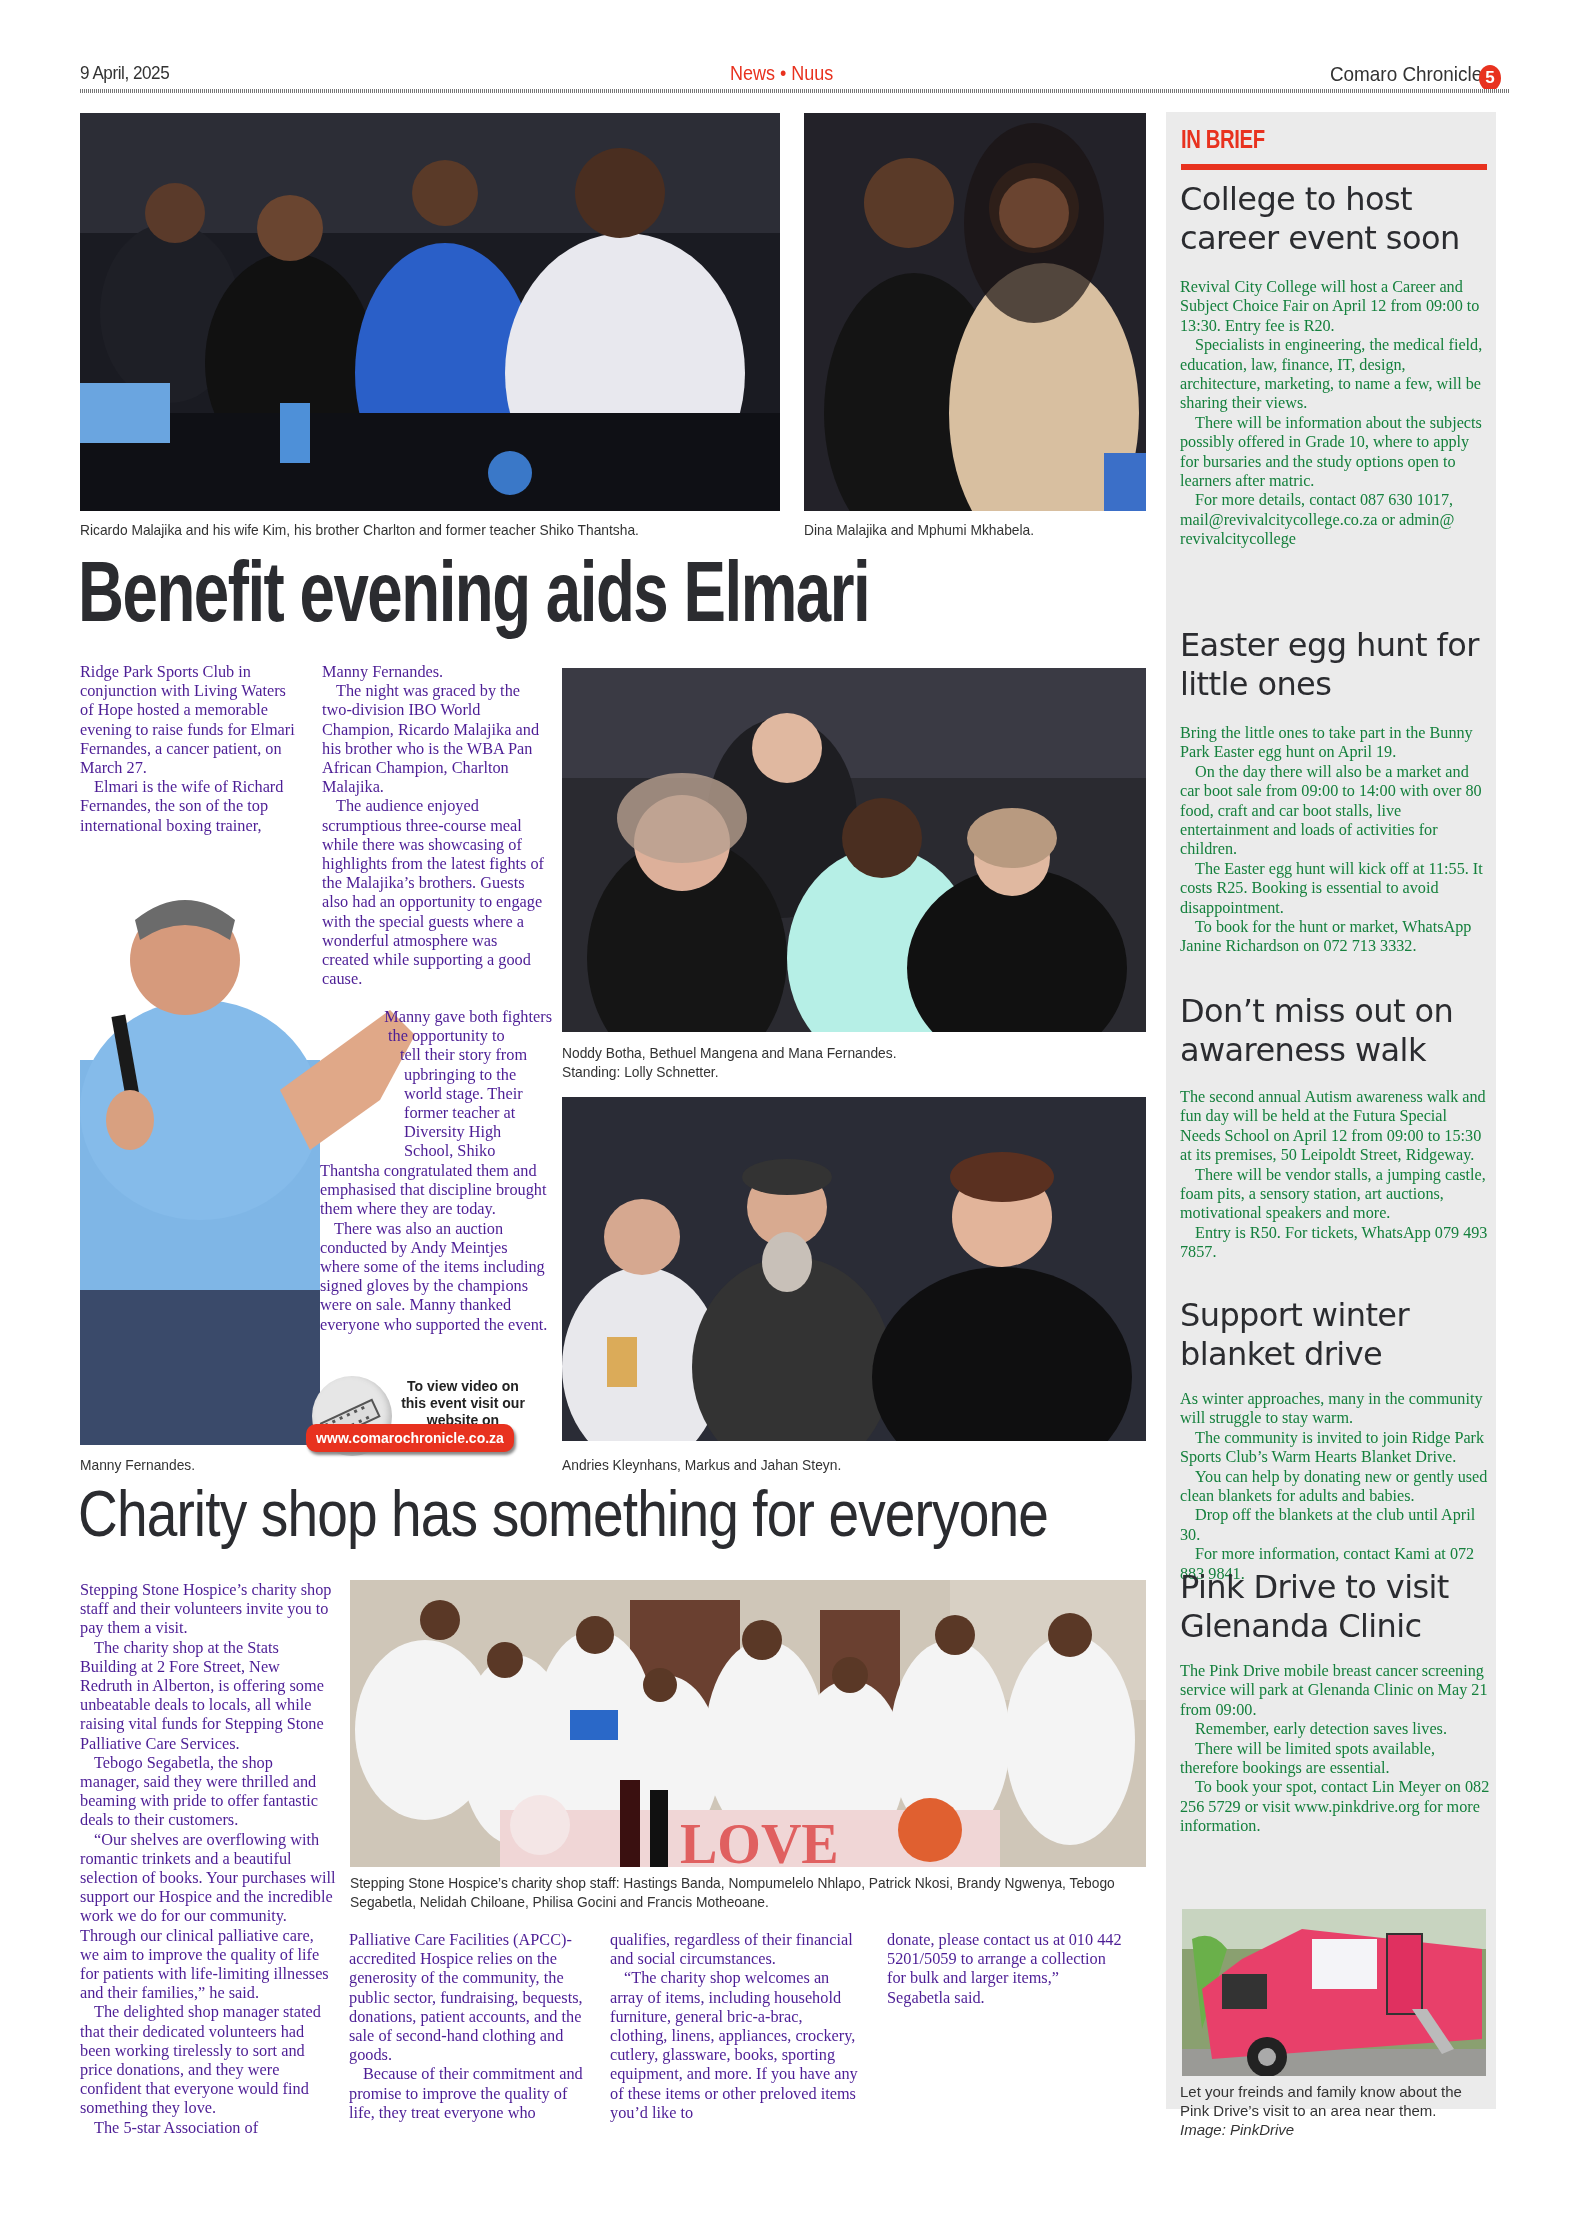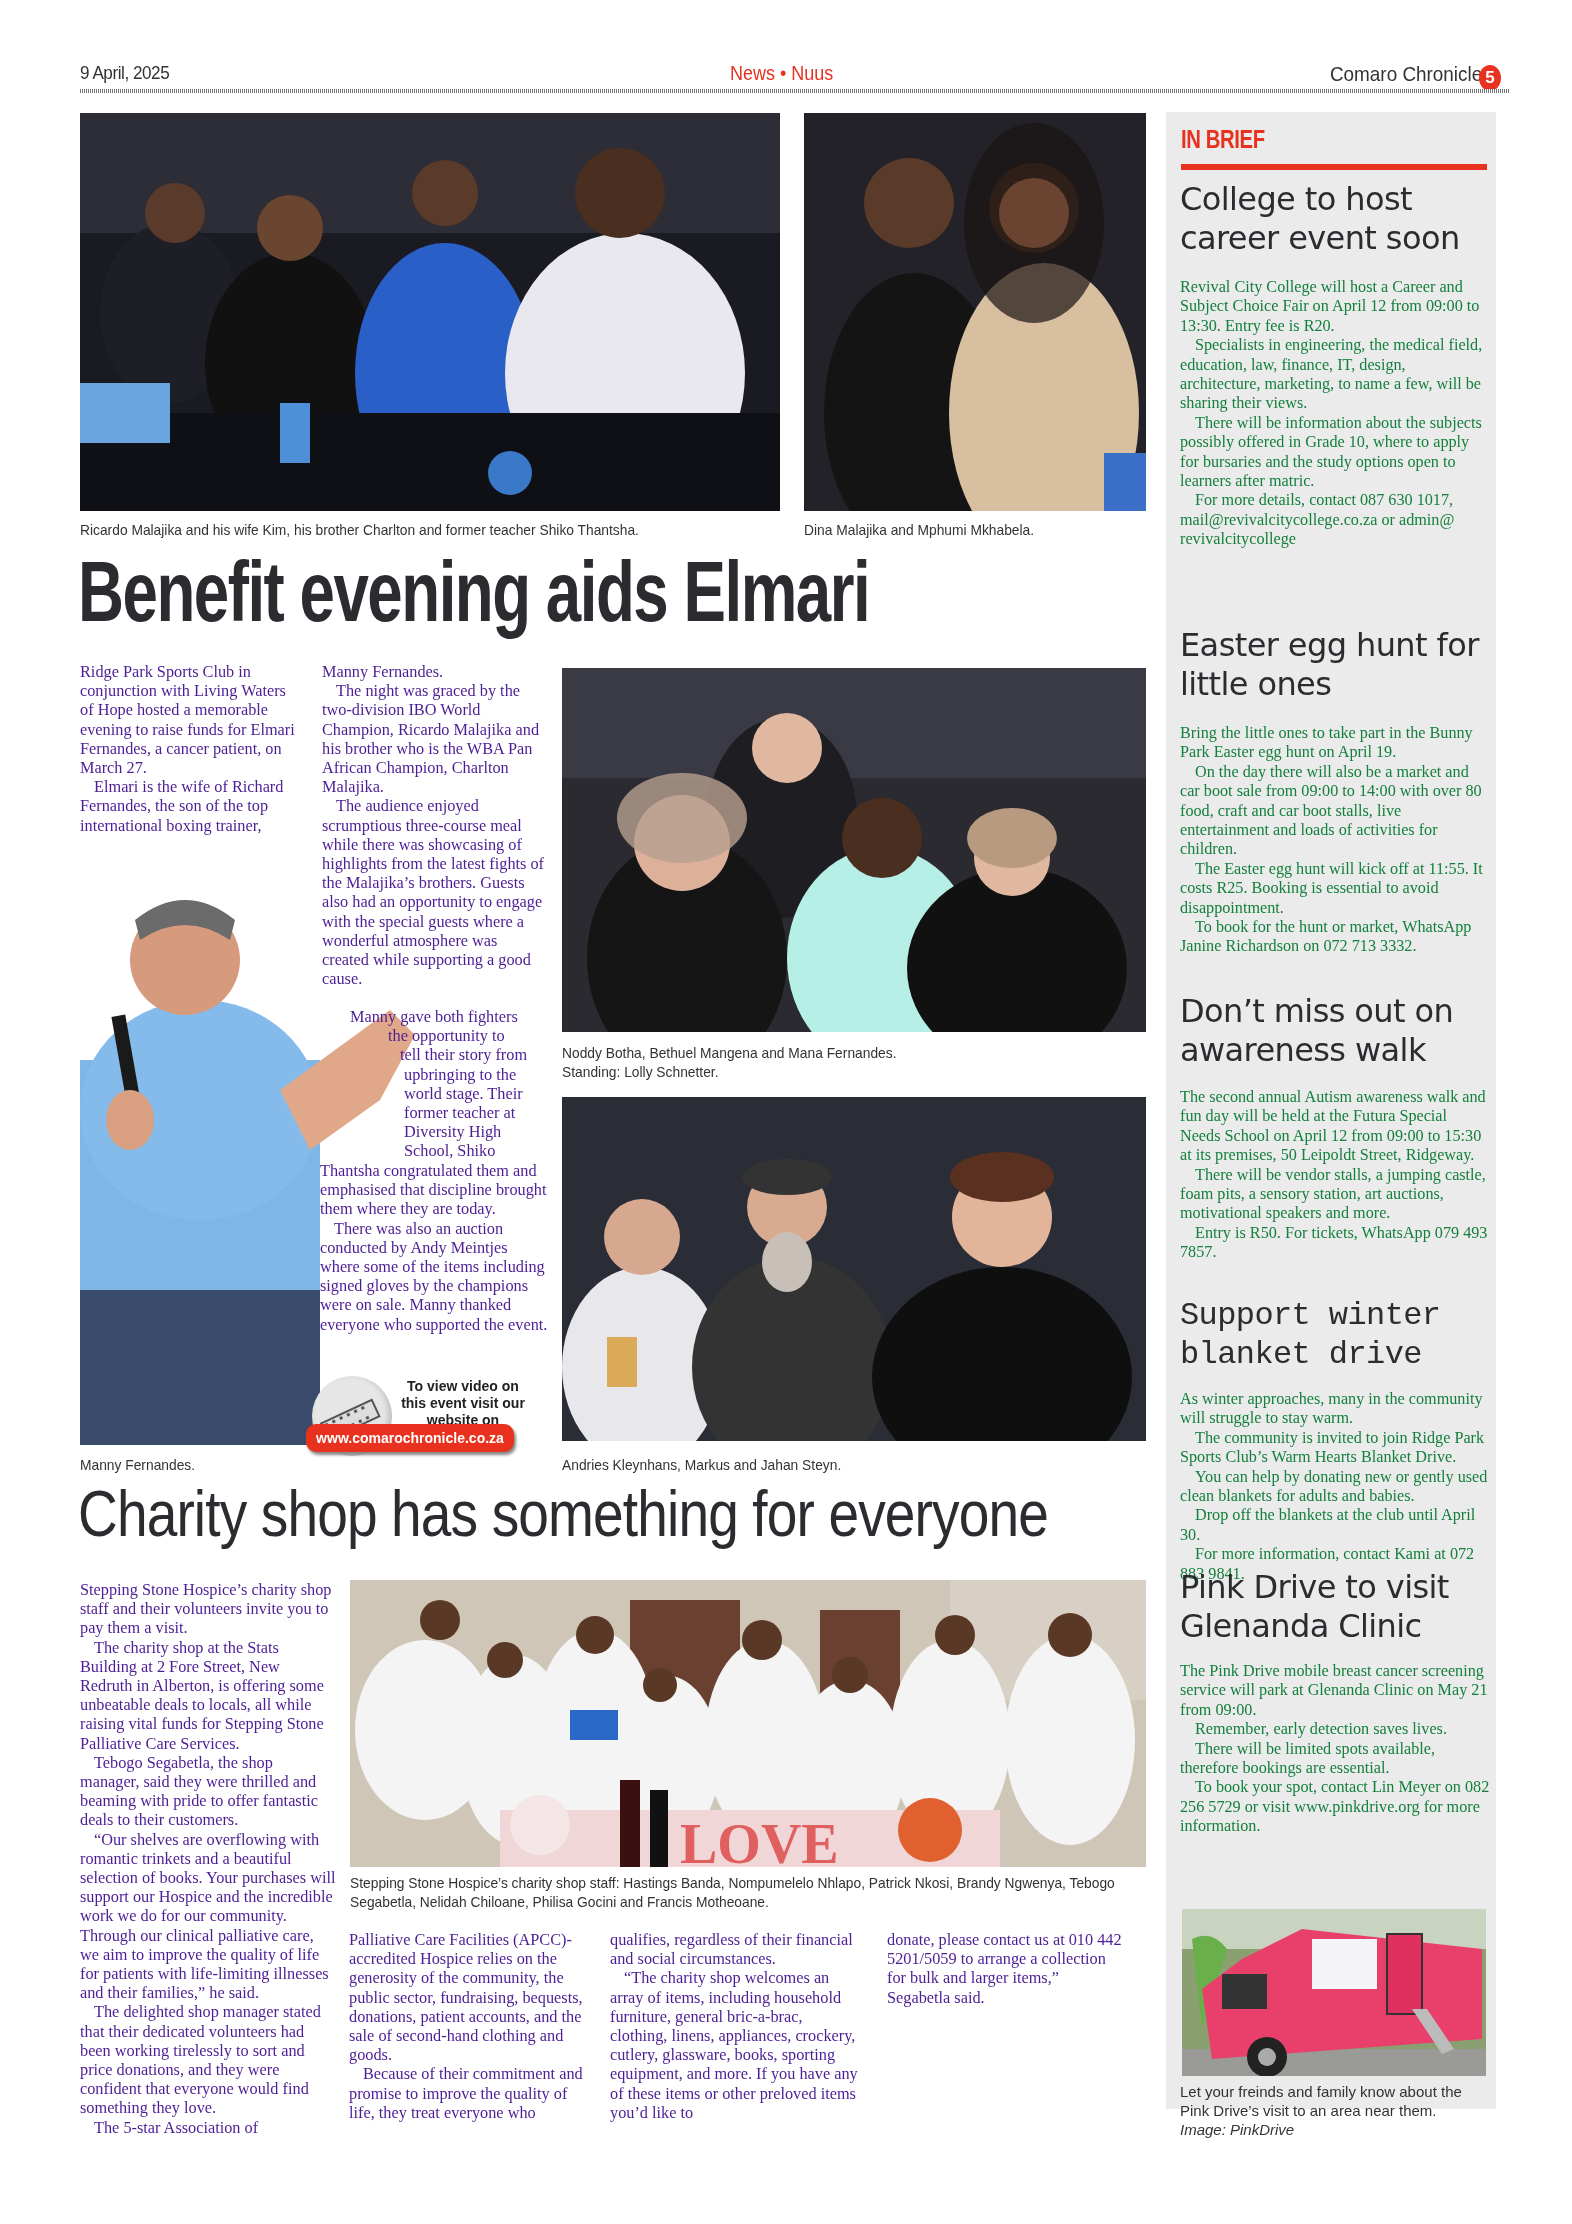--- a/index.html
+++ b/index.html
@@ -103,21 +103,21 @@
   </svg>
 </div>
 <div class="abs caption" style="left:80px;top:1455px;">Manny Fernandes.</div>
 
 <div class="abs body" style="left:322px;top:662px;width:225px;">
   <p class="first">Manny Fernandes.</p>
   <p>The night was graced by the two-division IBO World Champion, Ricardo Malajika and his brother who is the WBA Pan African Champion, Charlton Malajika.</p>
   <p>The audience enjoyed scrumptious three-course meal while there was showcasing of highlights from the latest fights of the Malajika’s brothers. Guests also had an opportunity to engage with the special guests where a wonderful atmosphere was created while supporting a good cause.</p>
 </div>
 <div class="abs body" style="left:322px;top:1007px;width:230px;">
-  <div style="padding-left:28px;">Manny gave both fighters</div>
+  <div style="padding-left:28px;text-align:right;">Manny gave both fighters</div>
   <div style="padding-left:66px;">the opportunity to</div>
   <div style="padding-left:78px;">tell their story from</div>
   <div style="padding-left:82px;">upbringing to the</div>
   <div style="padding-left:82px;">world stage. Their</div>
   <div style="padding-left:82px;">former teacher at</div>
   <div style="padding-left:82px;">Diversity High</div>
   <div style="padding-left:82px;">School, Shiko</div>
 </div>
 <div class="abs body" style="left:320px;top:1161px;width:228px;">
   <p class="first">Thantsha congratulated them and emphasised that discipline brought them where they are today.</p>
@@ -261,21 +261,21 @@
   <p>To book for the hunt or market, WhatsApp Janine Richardson on 072 713 3332.</p>
 </div>
 
 <div class="abs brief-h" style="left:1180px;top:992px;width:310px;">Don’t miss out on awareness walk</div>
 <div class="abs brief-body" style="left:1180px;top:1088px;">
   <p class="first">The second annual Autism awareness walk and fun day will be held at the Futura Special Needs School on April 12 from 09:00 to 15:30 at its premises, 50 Leipoldt Street, Ridgeway.</p>
   <p>There will be vendor stalls, a jumping castle, foam pits, a sensory station, art auctions, motivational speakers and more.</p>
   <p>Entry is R50. For tickets, WhatsApp 079 493 7857.</p>
 </div>
 
-<div class="abs brief-h" style="left:1180px;top:1296px;width:310px;font-family:Liberation Mono, monospace;">Support winter blanket drive</div>
+<div class="abs brief-h" style="left:1180px;top:1296px;width:310px;">Support winter blanket drive</div>
 <div class="abs brief-body" style="left:1180px;top:1390px;">
   <p class="first">As winter approaches, many in the community will struggle to stay warm.</p>
   <p>The community is invited to join Ridge Park Sports Club’s Warm Hearts Blanket Drive.</p>
   <p>You can help by donating new or gently used clean blankets for adults and babies.</p>
   <p>Drop off the blankets at the club until April 30.</p>
   <p>For more information, contact Kami at 072 883 9841.</p>
 </div>
 
 <div class="abs brief-h" style="left:1180px;top:1568px;width:310px;">Pink Drive to visit Glenanda Clinic</div>
 <div class="abs brief-body" style="left:1180px;top:1662px;">

